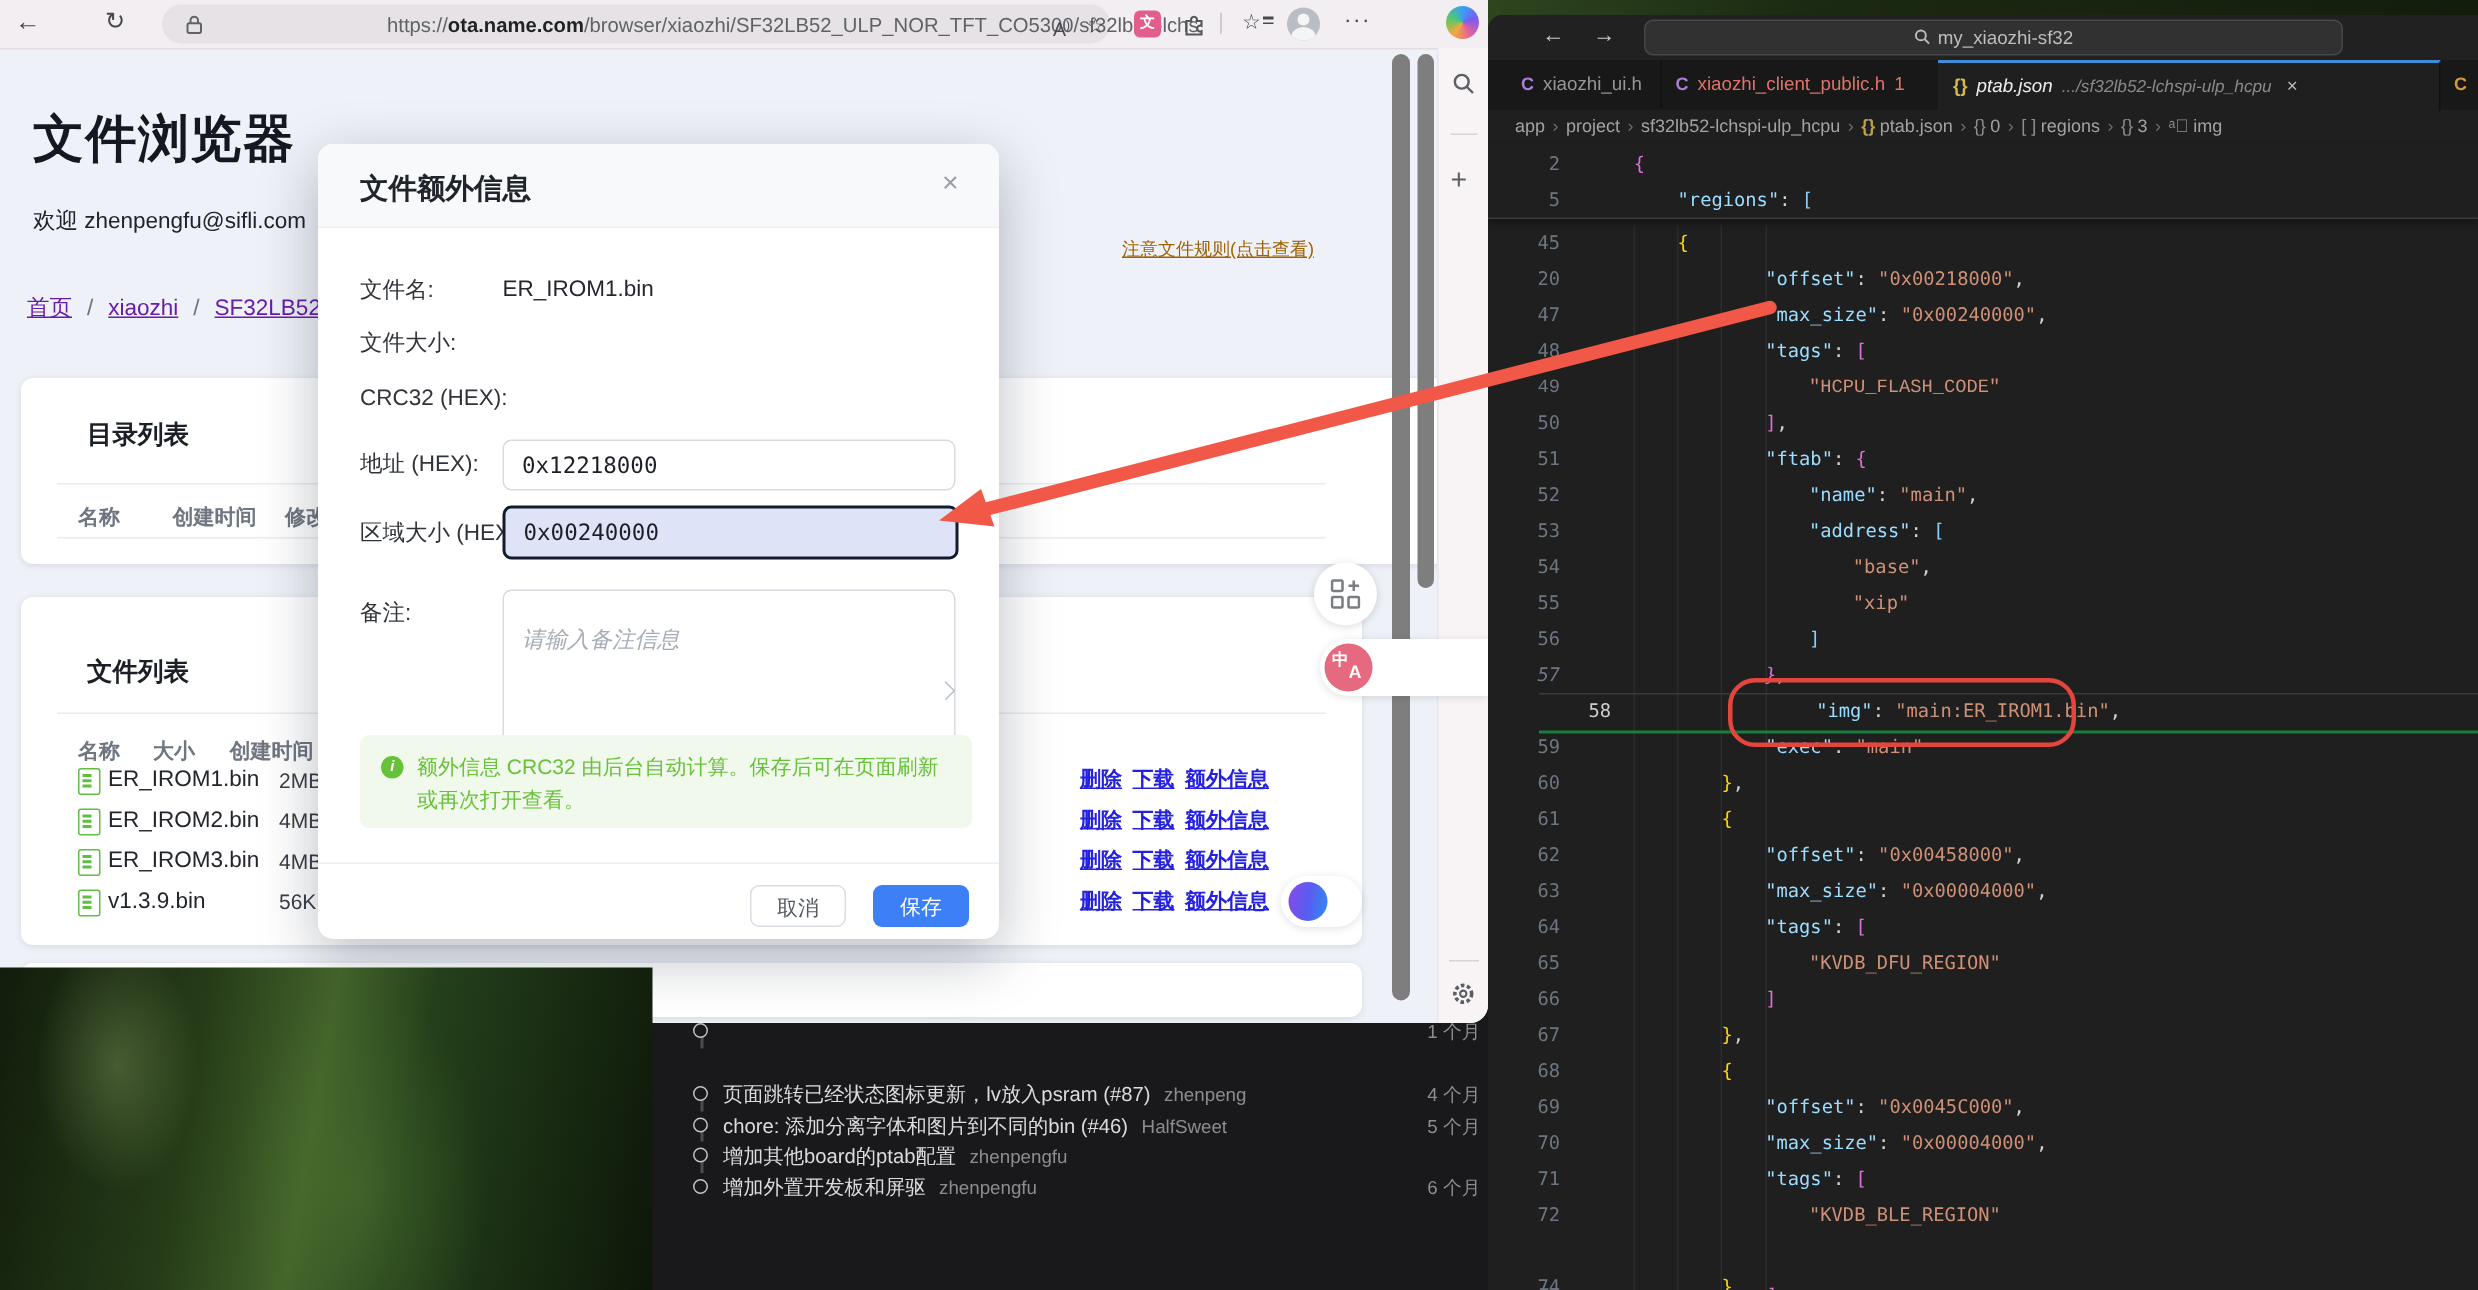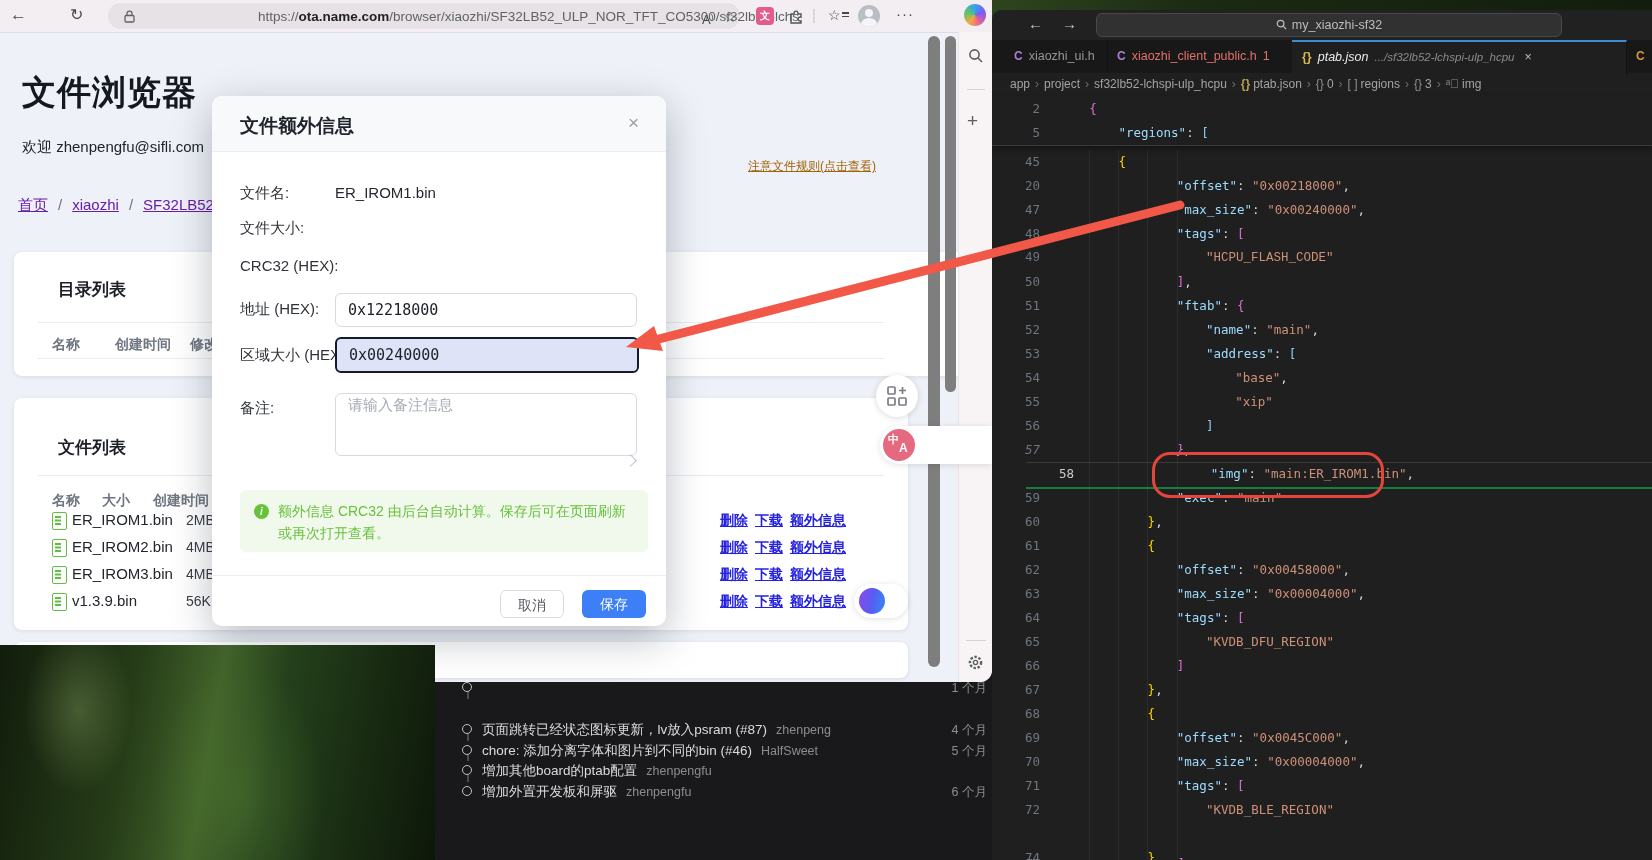--- a/index.html
+++ b/index.html
@@ -44,21 +44,21 @@
   
   #modal{left:212px;top:96px;width:454px;height:530px;background:#fff;border-radius:10px;box-shadow:0 12px 40px rgba(10,20,40,.28);}
   #mhead{left:0;top:0;width:454px;height:55px;background:#f8f9fb;border-bottom:1px solid #ebeef5;border-radius:10px 10px 0 0;}
   #mtitle{left:28px;top:17px;font-size:19px;font-weight:700;color:#20242b;}
   #mclose{left:416px;top:16px;font-size:19px;color:#9aa0a8;}
   .mlabel{left:28px;font-size:15px;color:#303439;}
   .mvalue{left:123px;font-size:15px;color:#24282e;}
   .minput{left:123px;width:276px;height:18px;border:1px solid #d6dae1;border-radius:6px;background:#fff;
           font-family:"DejaVu Sans Mono",monospace;font-size:15px;color:#1c2026;padding:7px 12px;}
   .minput.focus{background:#dfe3f8;border:2.5px solid #141b2b;}
-  #mtextarea{left:123px;top:297px;width:276px;height:57px;border:1px solid #d6dae1;border-radius:6px;padding:2px 12px;font-size:15px;color:#a6acb6;}
+  #mtextarea{left:123px;top:297px;width:276px;height:57px;border:1px solid #d6dae1;border-radius:6px;padding:23px 12px;font-size:15px;color:#a6acb6;font-style:italic;}
   #resizegrip{left:414px;top:360px;width:8px;height:8px;border-right:1.5px solid #b9bec6;border-bottom:1.5px solid #b9bec6;transform:rotate(-45deg);}
   #mnotice{left:28px;top:394px;width:356px;height:42px;background:#f0f9eb;border-radius:6px;padding:10px 14px 10px 38px;
            font-size:14px;line-height:1.6;color:#67c23a;}
   #noticeicon{left:14px;top:14px;width:15px;height:15px;border-radius:50%;background:#67c23a;color:#fff;font-size:10px;font-weight:700;text-align:center;line-height:15px;font-style:italic;}
   #mfootdiv{left:0;top:479px;width:454px;height:1px;background:#ebeef5;}
   .btn{height:28px;border-radius:6px;font-size:14px;text-align:center;line-height:28px;}
   #btncancel{left:288px;top:494px;width:64px;background:#fff;border:1px solid #d9dde3;color:#54585f;box-sizing:border-box;}
   #btnsave{left:370px;top:494px;width:64px;background:#3d7ff7;color:#fff;}
   
   .whitecirc{background:#fff;border-radius:50%;box-shadow:0 1px 6px rgba(0,0,0,.15);}

